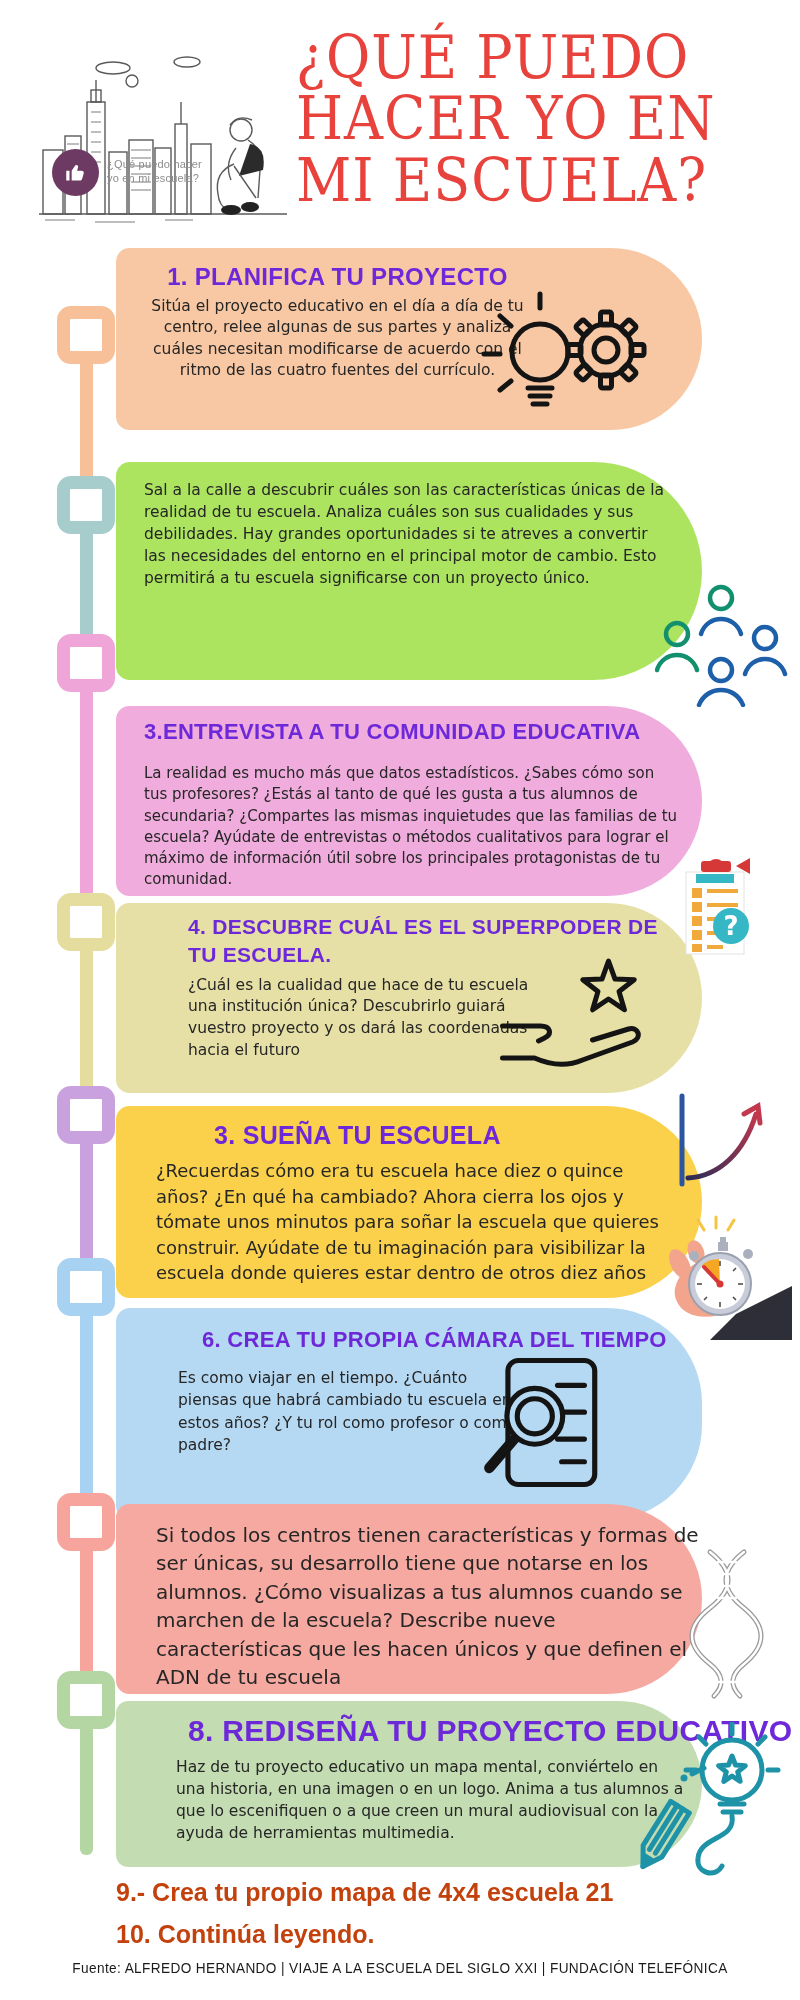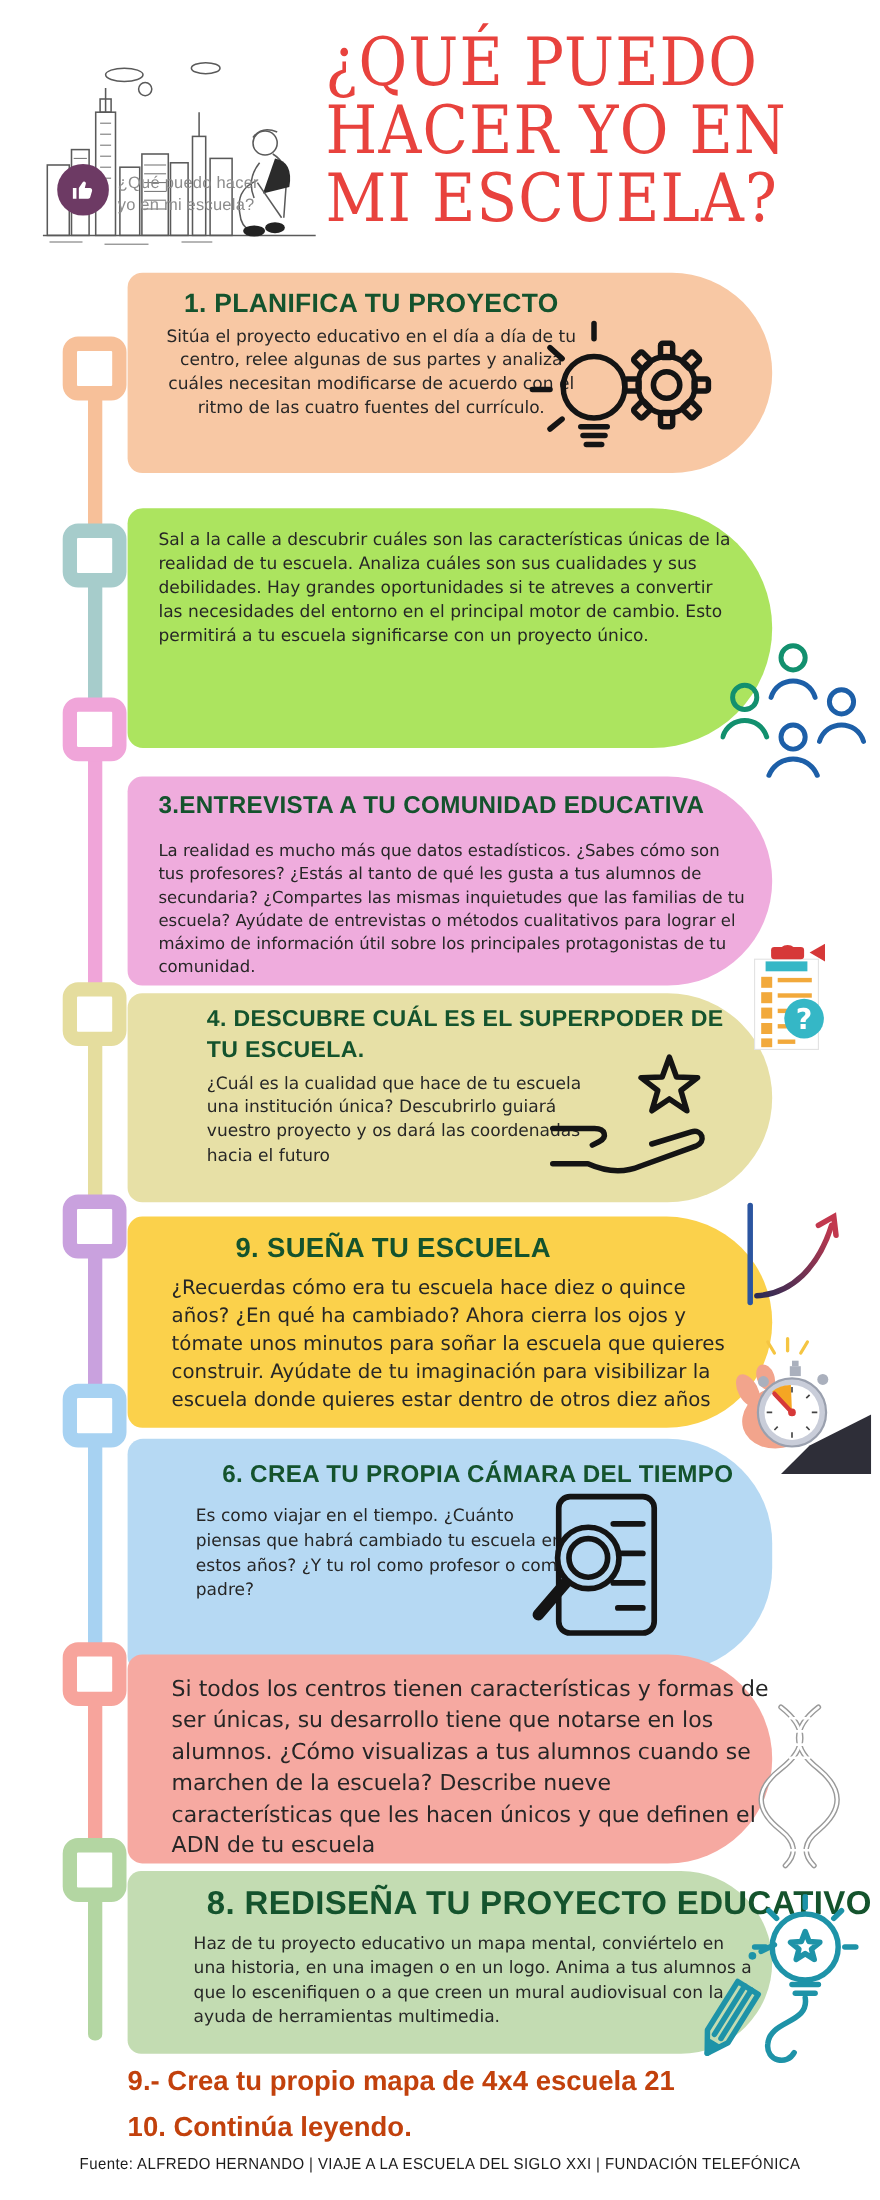--- a/index.html
+++ b/index.html
@@ -7,30 +7,30 @@
           font-family:"DejaVu Sans",sans-serif;}
   
   .main-title{position:absolute;left:296px;top:26px;width:492px;
 .    color:#e8423d;}
   .main-title{font-family:"DejaVu Serif",serif;font-size:54px;line-height:1.02;
      letter-spacing:1px;transform:scaleY(1.12);transform-origin:left top;color:#e8423d;}
   .main-title span{display:block;white-space:nowrap;}
   .logo-badge{position:absolute;left:52px;top:149px;width:47px;height:47px;border-radius:50%;
      display:flex;align-items:center;justify-content:center;}
   .logo-text{position:absolute;left:107px;top:157px;font-family:"Liberation Sans",sans-serif;
-     font-size:15px;color:#8c8c8c;line-height:1.3;letter-spacing:.2px;}
+     font-size:11px;color:#8c8c8c;line-height:1.3;letter-spacing:.2px;}
   .city{position:absolute;left:35px;top:52px;width:260px;height:190px;}
   
   .tl-seg{position:absolute;left:80px;width:13px;z-index:2;border-radius:6px;}
   .tl-node{position:absolute;left:57px;width:58px;height:58px;box-sizing:border-box;
      border:13px solid #ccc;border-radius:14px;background:#fff;z-index:3;}
   
   .card{position:absolute;left:116px;width:586px;box-sizing:border-box;z-index:1;}
   .card-title{margin:0;font-family:"Liberation Sans",sans-serif;font-weight:bold;
-     color:#14532d;letter-spacing:.3px;white-space:nowrap;}
+     color:#6d28d9;letter-spacing:.3px;white-space:nowrap;}
   .card-body{margin:0;color:#262626;}
   .c1{top:248px;height:182px;border-radius:14px 95px 95px 14px;padding:15px 175px 8px 32px;text-align:center;}
   .c1 .card-title{font-size:24px;margin-bottom:5px;}
   .c1 .card-body{font-size:15.5px;line-height:1.38;}
   .c2{top:462px;height:218px;border-radius:14px 110px 110px 14px;padding:17px 34px 8px 28px;}
   .c2 .card-title{font-size:24px;margin-bottom:10px;}
   .c2 .card-body{font-size:15.5px;line-height:1.42;}
   .c3{top:706px;height:190px;border-radius:14px 100px 100px 14px;padding:13px 24px 8px 28px;}
   .c3 .card-title{font-size:22px;margin-bottom:18px;}
   .c3 .card-body{font-size:15px;line-height:1.42;}
@@ -145,21 +145,21 @@
     <h2 class="card-title">3.ENTREVISTA A TU COMUNIDAD EDUCATIVA</h2>
     <p class="card-body">La realidad es mucho más que datos estadísticos. ¿Sabes cómo son tus profesores? ¿Estás al tanto de qué les gusta a tus alumnos de secundaria? ¿Compartes las mismas inquietudes que las familias de tu escuela? Ayúdate de entrevistas o métodos cualitativos para lograr el máximo de información útil sobre los principales protagonistas de tu comunidad.</p>
   </section>
 
   <section class="card c4" style="background: rgb(231, 224, 166);">
     <h2 class="card-title">4. DESCUBRE CUÁL ES EL SUPERPODER DE TU ESCUELA.</h2>
     <p class="card-body">¿Cuál es la cualidad que hace de tu escuela una institución única? Descubrirlo guiará vuestro proyecto y os dará las coordenadas hacia el futuro</p>
   </section>
 
   <section class="card c5" style="background: rgb(251, 209, 75);">
-    <h2 class="card-title">9. SUEÑA TU ESCUELA</h2>
+    <h2 class="card-title">3. SUEÑA TU ESCUELA</h2>
     <p class="card-body">¿Recuerdas cómo era tu escuela hace diez o quince años? ¿En qué ha cambiado? Ahora cierra los ojos y tómate unos minutos para soñar la escuela que quieres construir. Ayúdate de tu imaginación para visibilizar la escuela donde quieres estar dentro de otros diez años</p>
   </section>
 
   <section class="card c6" style="background: rgb(182, 217, 243);">
     <h2 class="card-title">6. CREA TU PROPIA CÁMARA DEL TIEMPO</h2>
     <p class="card-body">Es como viajar en el tiempo. ¿Cuánto piensas que habrá cambiado tu escuela en estos años? ¿Y tu rol como profesor o como padre?</p>
   </section>
 
   <section class="card c7" style="background: rgb(246, 169, 161);">
     <p class="card-body">Si todos los centros tienen características y formas de ser únicas, su desarrollo tiene que notarse en los alumnos. ¿Cómo visualizas a tus alumnos cuando se marchen de la escuela? Describe nueve características que les hacen únicos y que definen el ADN de tu escuela</p>

